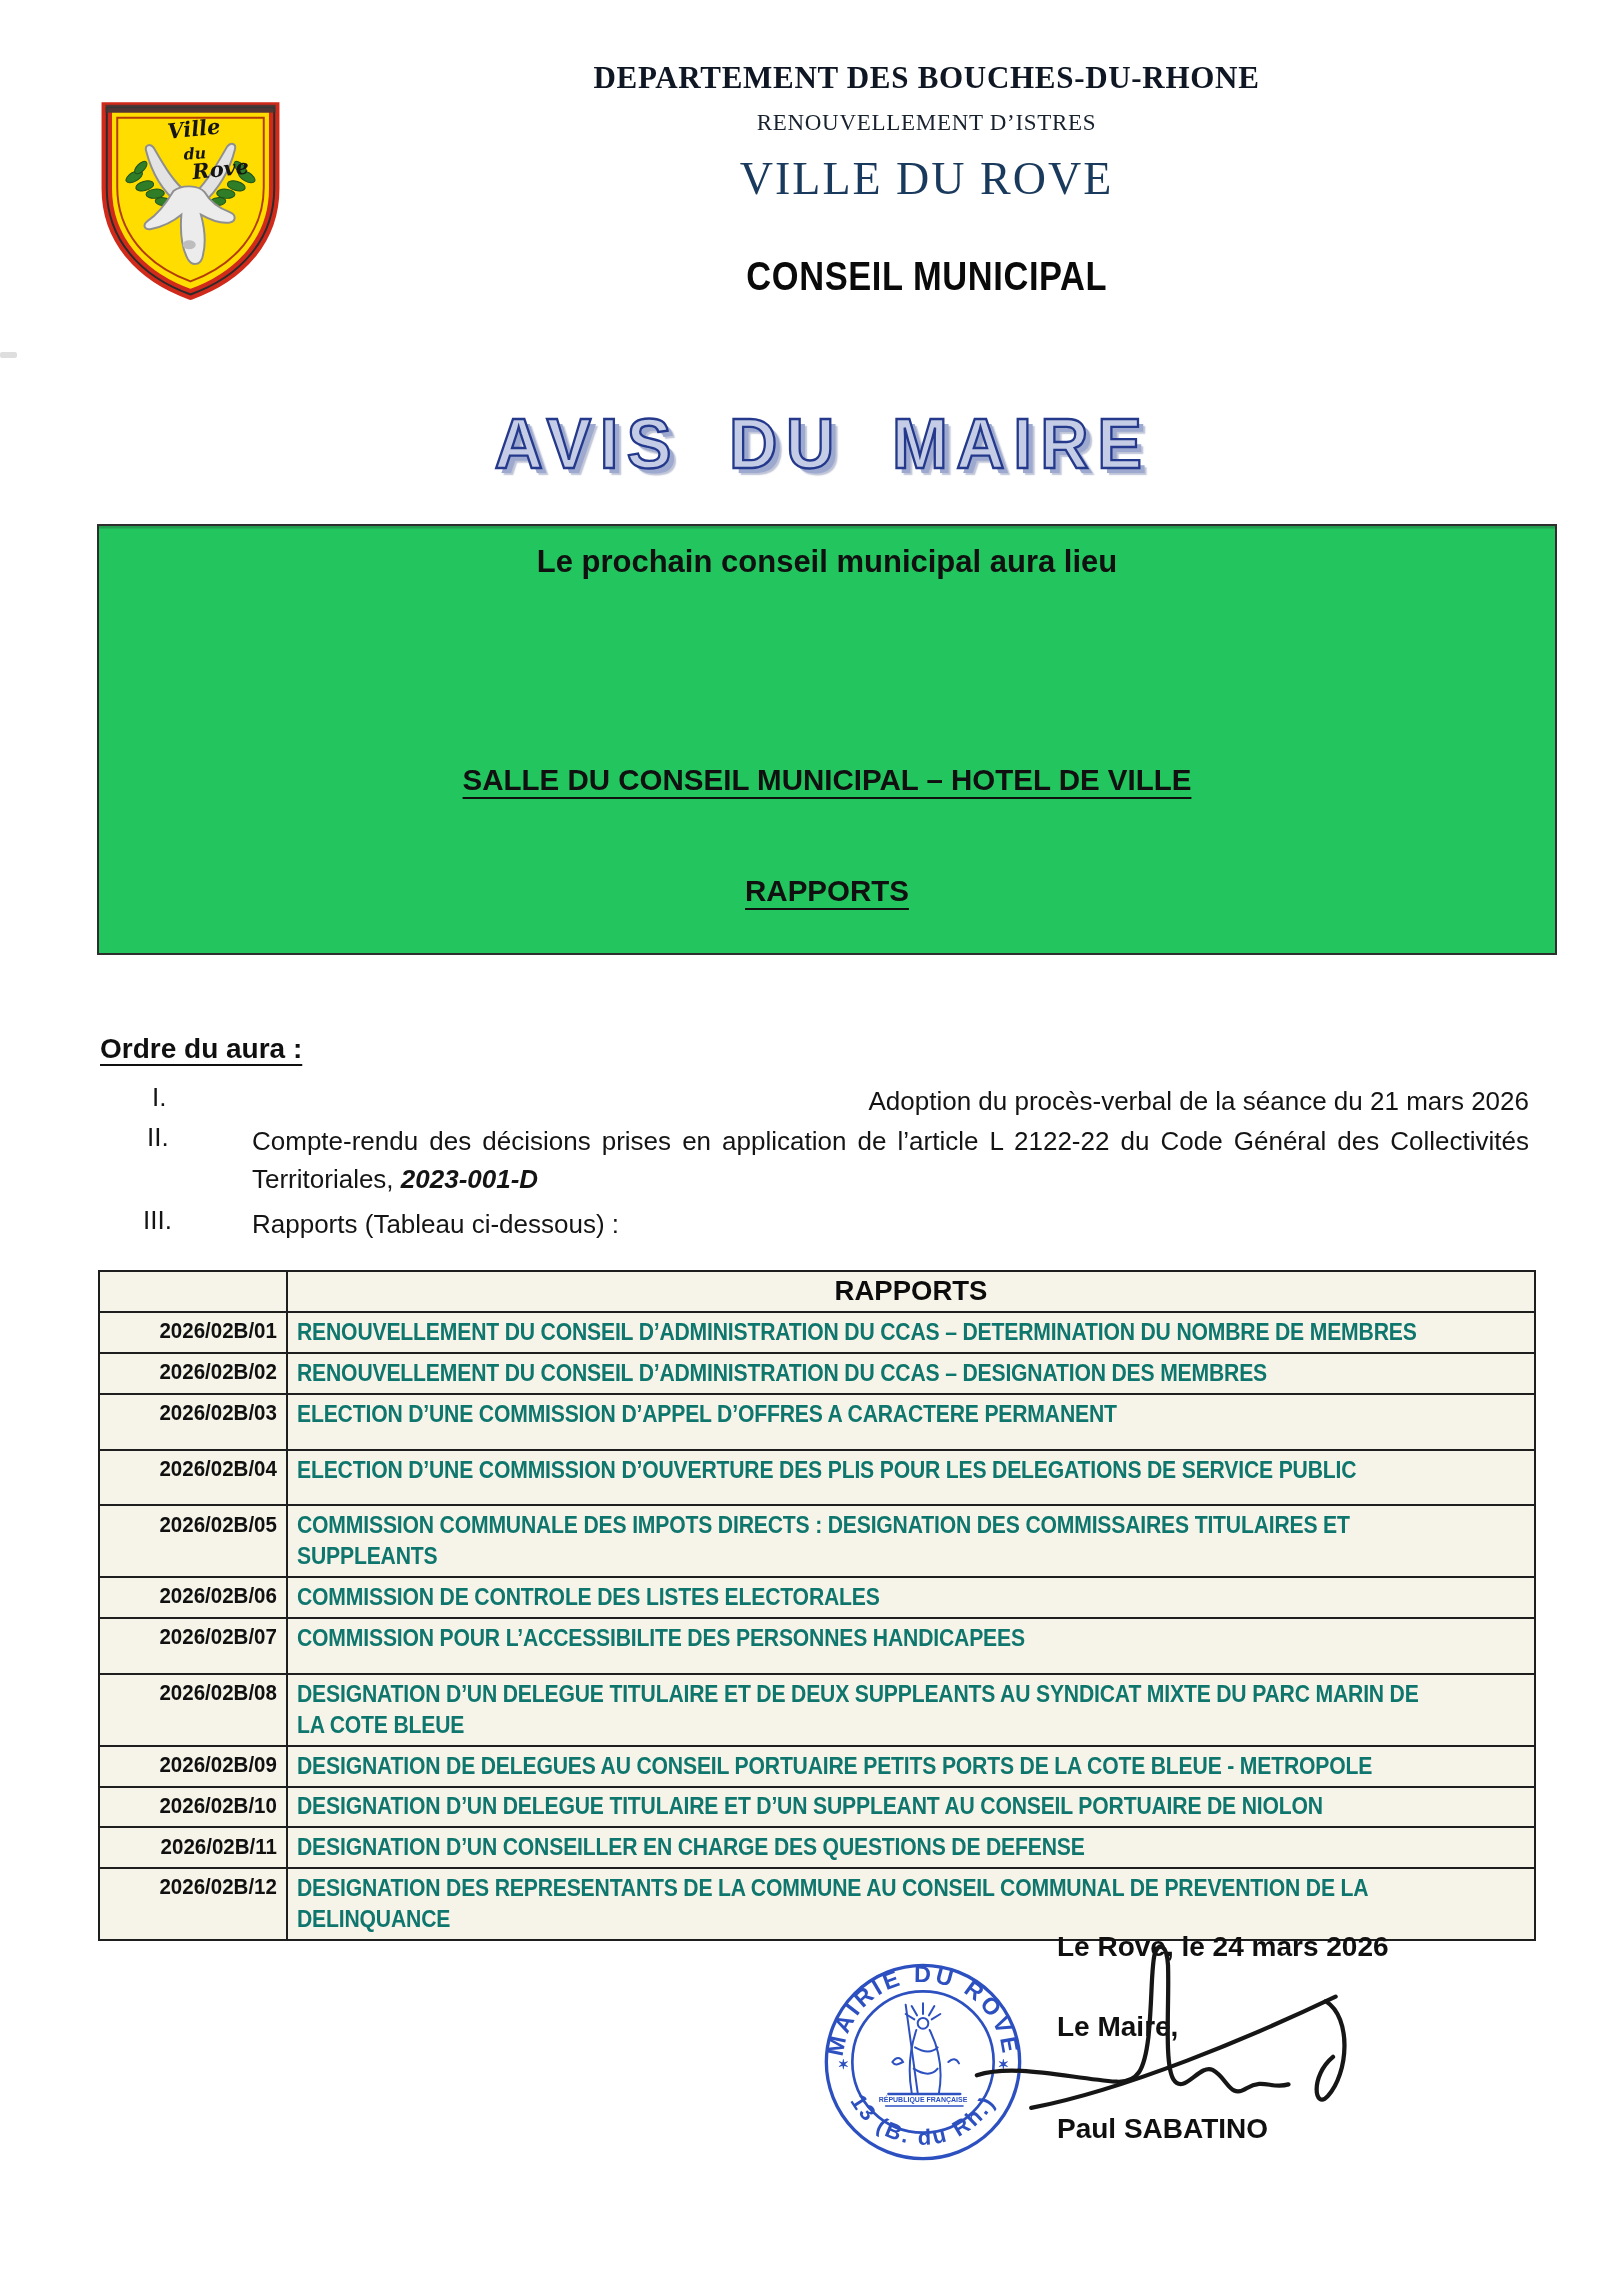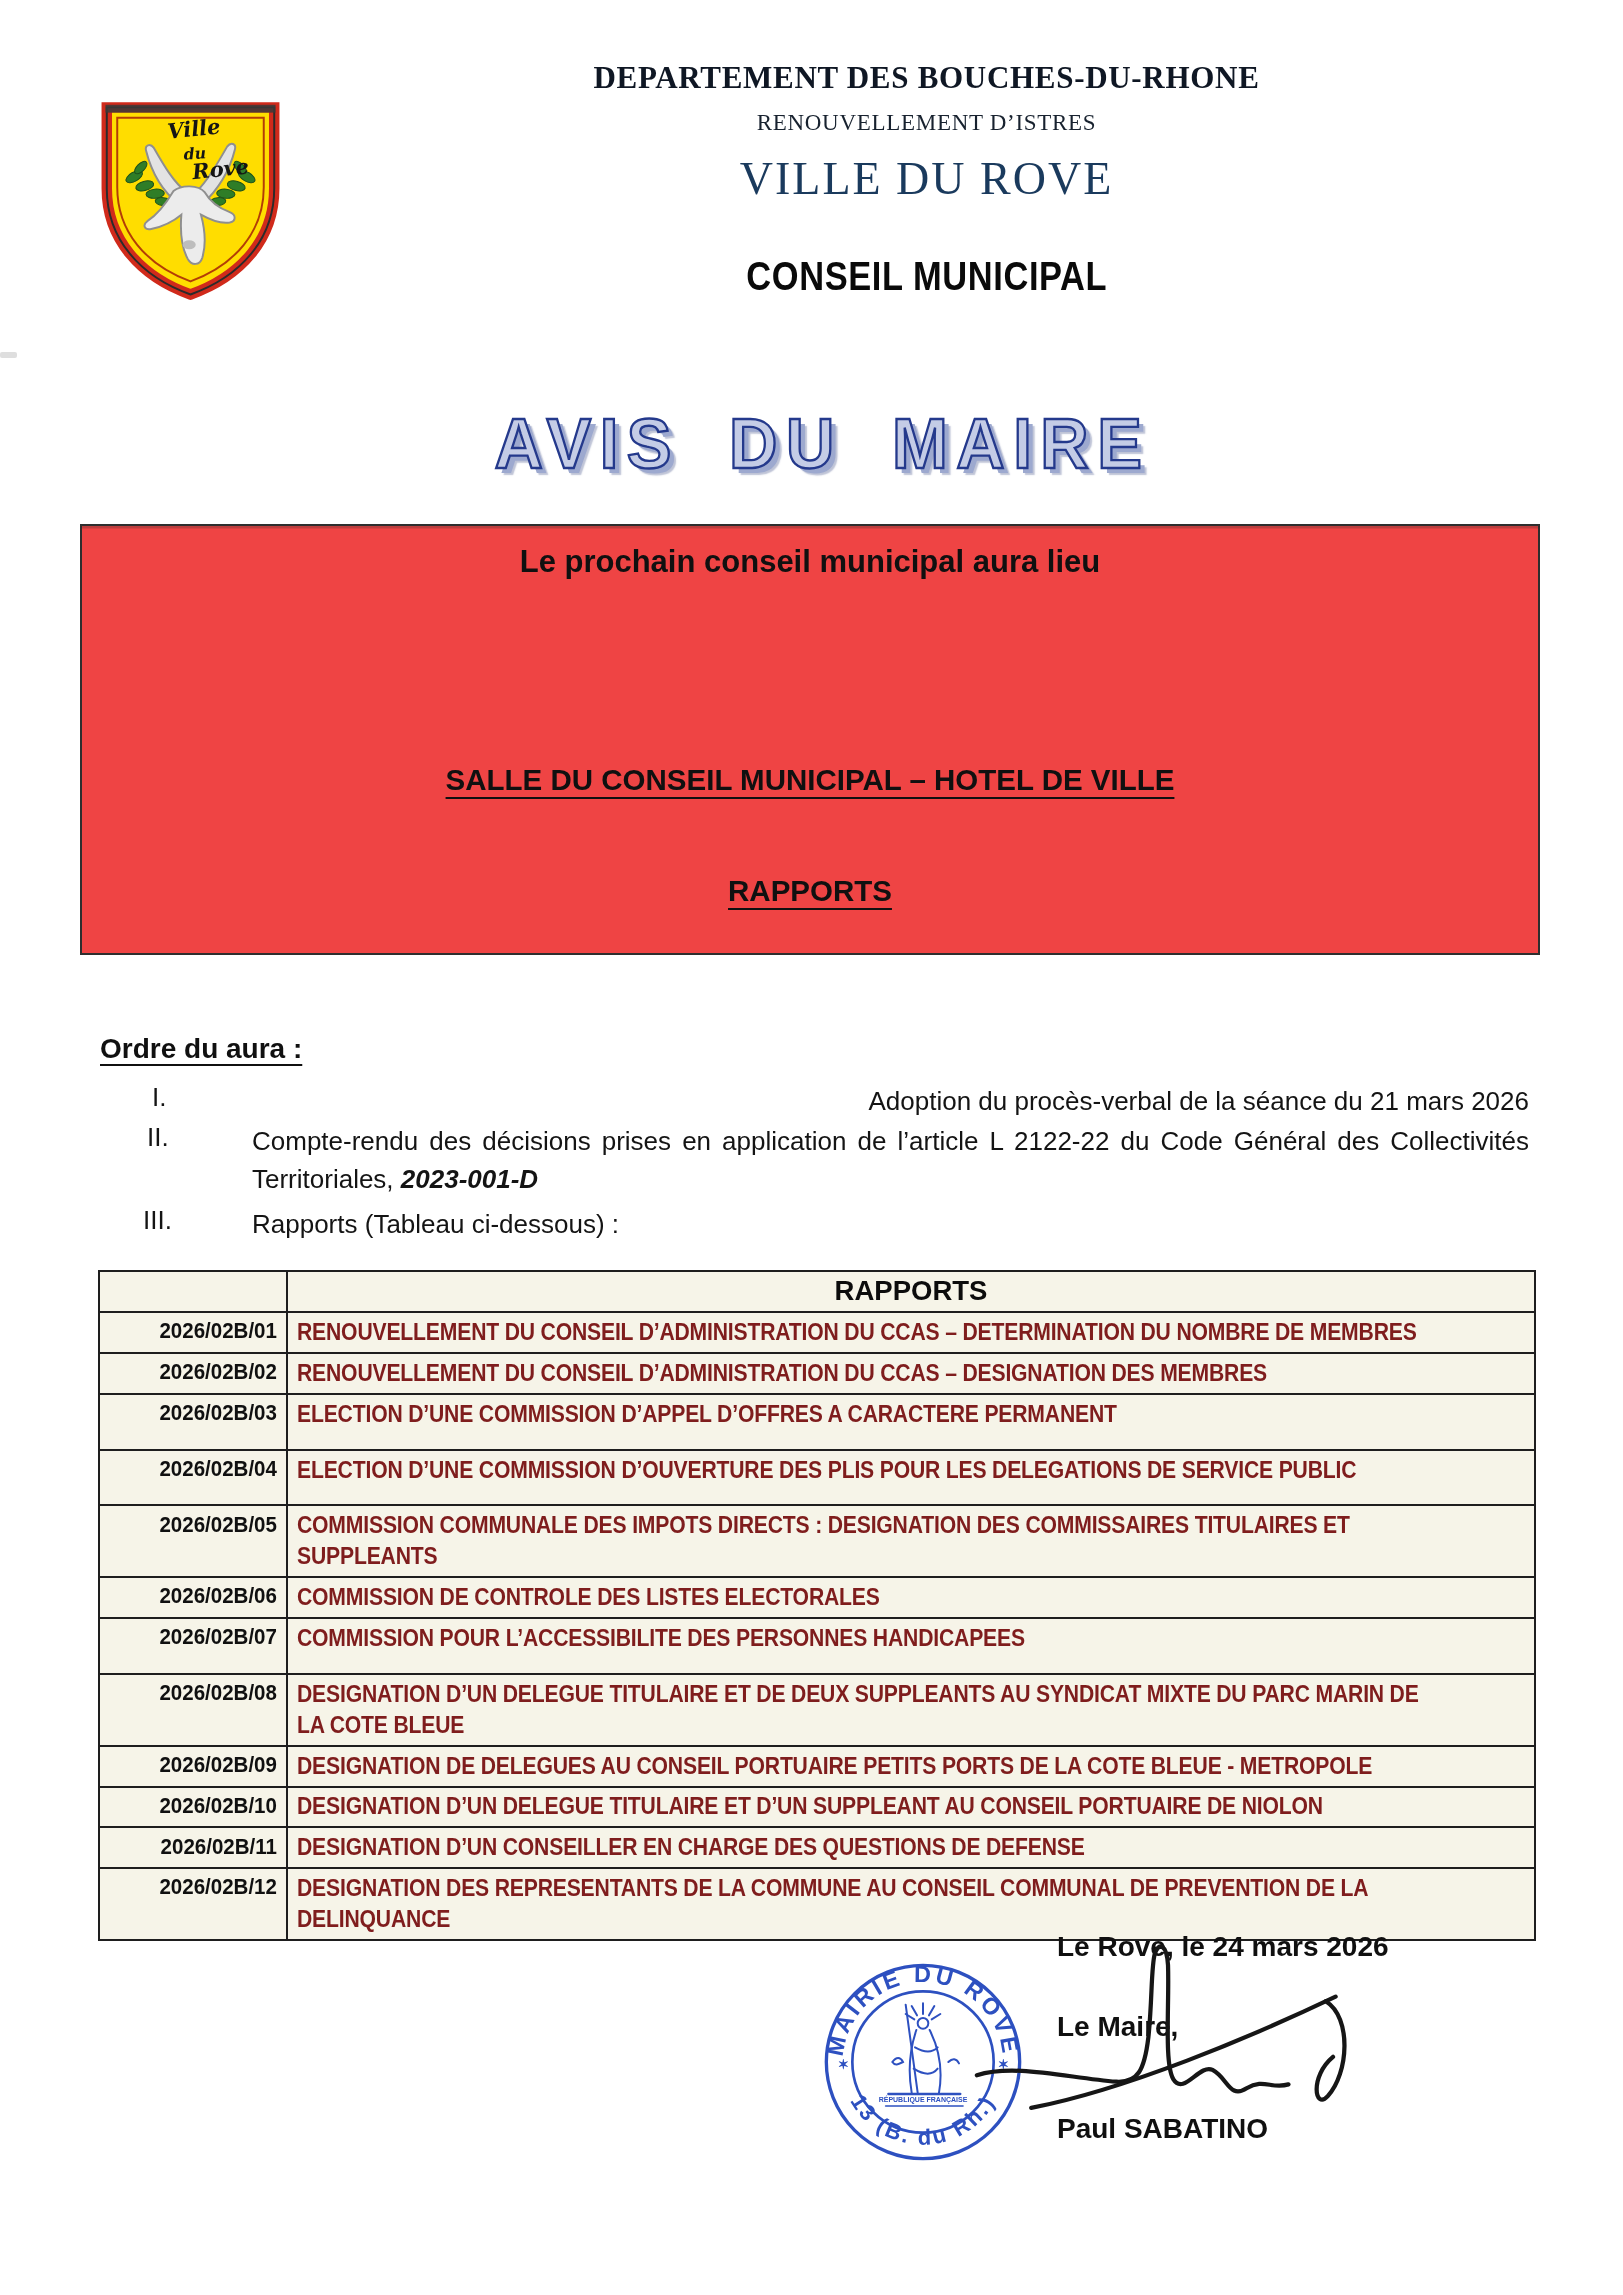--- a/index.html
+++ b/index.html
@@ -23,22 +23,22 @@
           border-radius:2px;opacity:.65;}
 
   
   .avis{position:absolute;left:0;top:405px;width:1645px;text-align:center;
         font-size:67px;font-weight:bold;letter-spacing:8.5px;word-spacing:22px;
         color:#c4cce6;-webkit-text-stroke:2.3px #24398c;
         text-shadow:5.2px 4.6px 0 #9da9cf, 7.2px 6.5px 1.3px rgba(110,122,165,.45);
         transform:scaleY(1.04);}
 
   
-  .box{position:absolute;left:80px;top:524px;width:1456px;height:427px;
-       border:2px solid #2e2e2e;background:#ef4444;box-shadow:inset 0 2.6px 0 rgba(40,40,40,.25);}
+  .box{position:absolute;left:97px;top:524px;width:1456px;height:427px;
+       border:2px solid #2e2e2e;background:#22c55e;box-shadow:inset 0 2.6px 0 rgba(40,40,40,.25);}
   .box div{position:absolute;left:0;width:100%;text-align:center;font-weight:bold;}
   .bx1{top:18.3px;font-size:31px;}
   .bx2{top:126px;font-size:29.5px;text-decoration:underline;text-decoration-thickness:2px;text-underline-offset:6.5px;}
   .bx3{top:237px;font-size:29.5px;text-decoration:underline;text-decoration-thickness:2px;text-underline-offset:6.5px;}
   .bx4{top:348px;font-size:29.5px;text-decoration:underline;text-decoration-thickness:2px;text-underline-offset:6.5px;}
 
   
   .oj-title{position:absolute;left:100px;top:1033px;font-size:28px;font-weight:bold;
             text-decoration:underline;text-decoration-thickness:2px;text-underline-offset:5.9px;}
   .oj-num{position:absolute;font-size:26px;color:#141414;}
@@ -49,21 +49,21 @@
   .oj-bold{font-weight:bold;font-style:italic;}
 
   
   table.rap{position:absolute;left:98px;top:1270px;width:1438px;border-collapse:collapse;
             background:#f6f4e8;table-layout:fixed;}
   table.rap td,table.rap th{border:2.6px solid #1e1e1e;vertical-align:top;overflow:hidden;}
   col.c-ref{width:188px;}
   th.rap-h{height:34px;font-size:27.5px;font-weight:bold;text-align:center;padding:2.6px 0;color:#0c0c0c;}
   td.ref{font-size:21.6px;font-weight:bold;padding:5.2px 0 2.6px 1.3px;white-space:nowrap;text-align:right;}
   td.ref span{display:block;transform:scaleX(0.95);transform-origin:0 50%;margin-left:-2.6px;}
-  td.lab{font-size:23px;font-weight:bold;line-height:1.35;padding:3.9px 6.5px 3.9px 9.2px;color:#7f1d1d;}
+  td.lab{font-size:23px;font-weight:bold;line-height:1.35;padding:3.9px 6.5px 3.9px 9.2px;color:#0f766e;}
   td.lab span{display:block;transform:scaleX(0.92);transform-origin:0 50%;letter-spacing:-0.2px;}
   tr.one td.lab span{white-space:nowrap;}
   tr.pad td{height:46px;}
 
   
   .sig-date{position:absolute;left:1057px;top:1931px;font-size:28px;font-weight:bold;}
   .sig-title{position:absolute;left:1057px;top:2011px;font-size:28px;font-weight:bold;}
   .sig-name{position:absolute;left:1057px;top:2113px;font-size:28px;font-weight:bold;}
   .stamp{position:absolute;left:823px;top:1962px;}
   .autograph{position:absolute;left:969px;top:1939px;z-index:3;}

